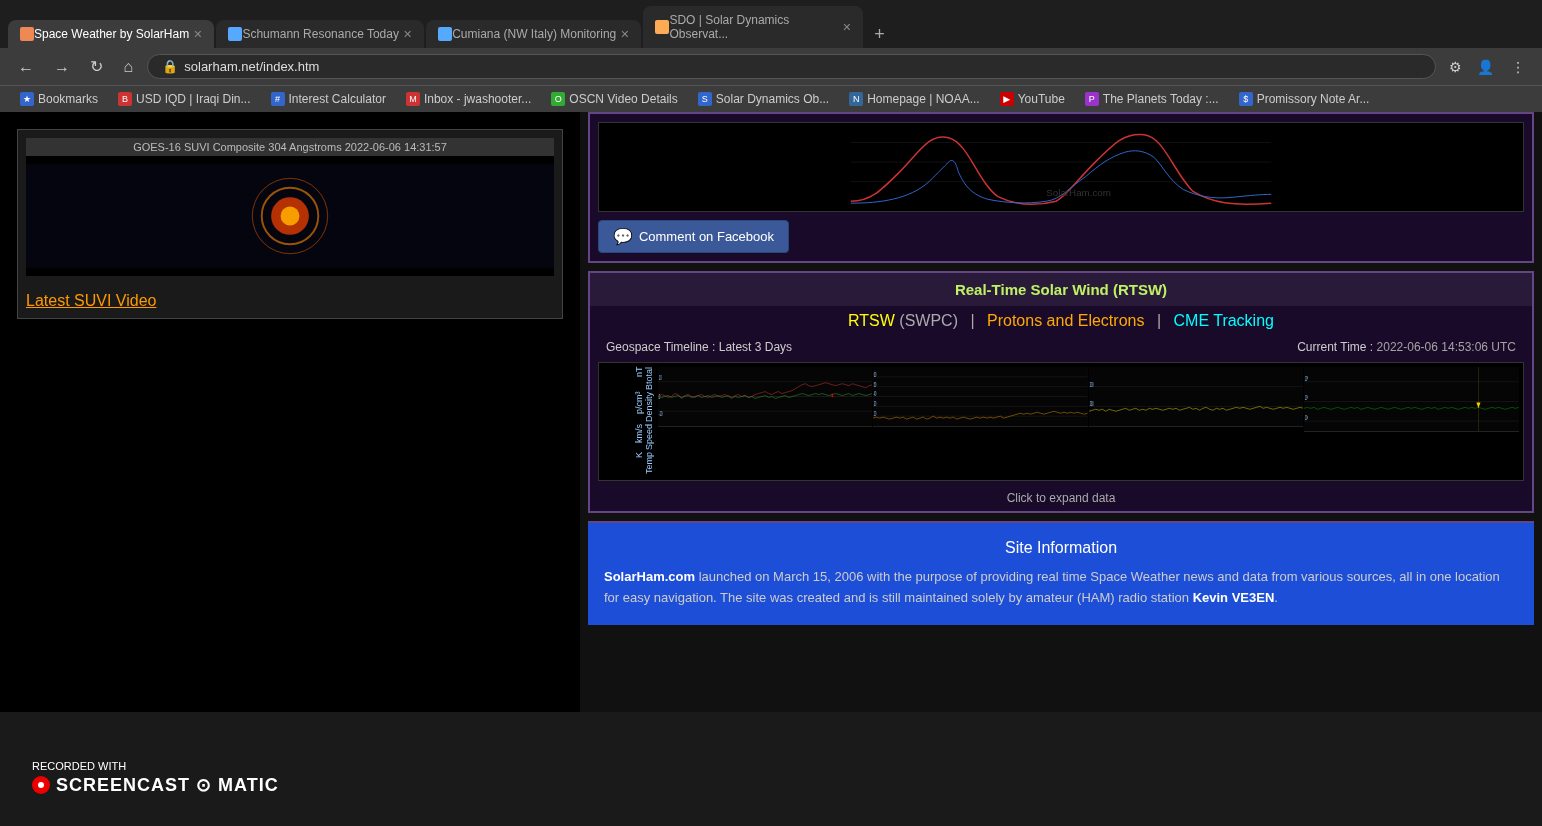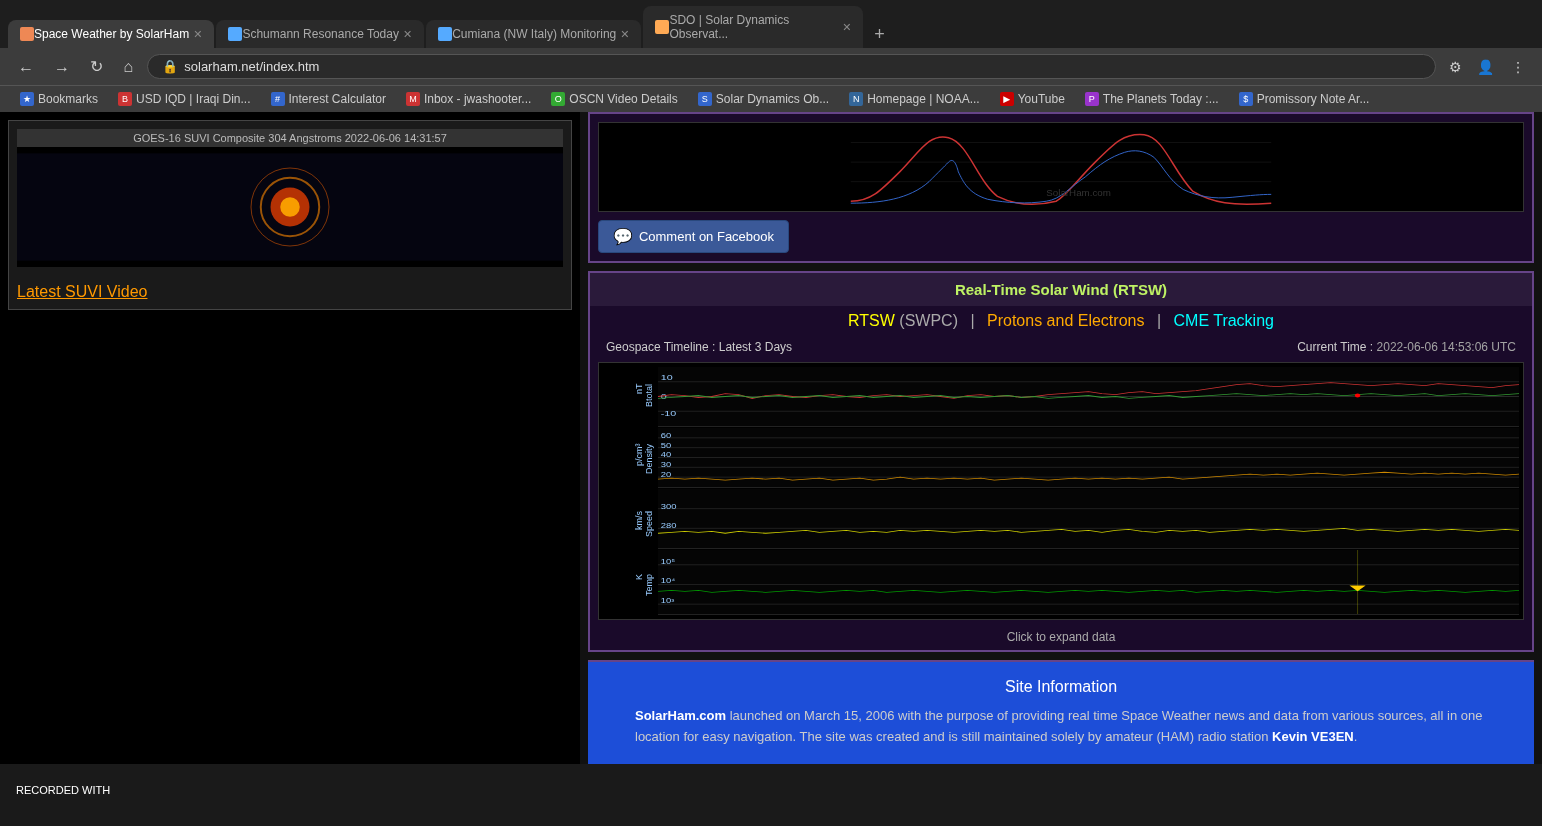--- a/index.html
+++ b/index.html
@@ -31,21 +31,21 @@
     .bm-icon.blue { background: #36c; }
     .bm-icon.green { background: #3a3; }
     .bm-icon.purple { background: #93c; }
     .bm-icon.yt { background: #c00; }
     .bm-icon.noaa { background: #369; }
 
     
     .page-content { display: flex; background: #111; min-height: 600px; }
 
     .left-panel { width: 580px; flex-shrink: 0; background: #000; padding: 0; }
-    .suvi-box { background: #1a1a1a; border: 1px solid #444; margin: 8px; }
+    .suvi-box { background: #1a1a1a; border: 1px solid #444; margin: 17px; }
     .suvi-inner { background: #222; margin: 8px; padding: 0; }
     .suvi-label { background: #333; color: #bbb; font-size: 11px; text-align: center; padding: 3px; }
     .suvi-image-area { background: #000; height: 120px; display: flex; align-items: center; justify-content: center; }
     .suvi-video-link { color: #f90; font-size: 16px; text-align: left; padding: 8px; cursor: pointer; text-decoration: underline; }
 
     .right-panel { flex: 1; padding: 0 8px; }
 
     
     .solar-cycle-section { background: #1a0a2a; border: 2px solid #664488; margin-bottom: 8px; padding: 8px; }
     .cycle-chart { background: #000; height: 90px; border: 1px solid #333; margin-bottom: 8px; display: flex; align-items: center; justify-content: center; overflow: hidden; position: relative; }
@@ -57,33 +57,33 @@
     .rtsw-section { background: #1a0a2a; border: 2px solid #664488; margin-bottom: 8px; }
     .rtsw-header { text-align: center; color: #bef264; font-size: 15px; padding: 8px; background: #2a1a3a; font-weight: bold; }
     .rtsw-links { text-align: center; padding: 6px; font-size: 16px; }
     .rtsw-link-yellow { color: #ff0; cursor: pointer; }
     .rtsw-link-orange { color: #fa0; cursor: pointer; }
     .rtsw-link-cyan { color: #0ff; cursor: pointer; }
     .rtsw-separator { color: #aaa; margin: 0 8px; }
     .rtsw-info { display: flex; justify-content: space-between; padding: 4px 16px; font-size: 12px; color: #ccc; }
     .rtsw-info-sub { display: flex; justify-content: space-between; padding: 2px 16px; font-size: 11px; color: #bbb; }
     .rtsw-chart-area { background: #000; margin: 4px 8px; border: 1px solid #333; padding: 4px; position: relative; display: flex; }
-    .rtsw-plots { flex: 1; display: flex; flex-direction: column; gap: 1px; }
+    .rtsw-plots { flex: 1; display: flex; gap: 1px; }
     .plot-row { background: #0a0a0a; border-bottom: 1px solid #222; height: 55px; position: relative; overflow: hidden; }
     .plot-row svg { width: 100%; height: 100%; }
     .rtsw-click { text-align: center; color: #aaa; font-size: 12px; padding: 6px; cursor: pointer; }
 
     
     .site-info { background: #1d4ed8; border-top: 2px solid #664488; padding: 16px; }
     .site-info-title { text-align: center; color: #fff; font-size: 16px; margin-bottom: 10px; }
-    .site-info-text { color: #ccc; font-size: 13px; line-height: 1.6; margin-left: 31px; }
+    .site-info-text { color: #ccc; font-size: 13px; line-height: 1.6; }
     .site-info-text strong { color: #fff; }
 
     
-    .screencast-watermark { position: fixed; bottom: 30px; left: 16px; color: #fff; font-size: 11px; }
+    .screencast-watermark { position: fixed; bottom: 30px; left: 32px; color: #fff; font-size: 11px; }
     .screencast-logo { display: flex; align-items: center; gap: 6px; margin-top: 2px; }
     .sc-circle { width: 18px; height: 18px; border-radius: 50%; background: #e00; display: flex; align-items: center; justify-content: center; }
     .sc-dot { width: 6px; height: 6px; border-radius: 50%; background: #fff; }
     .sc-text { font-size: 18px; font-weight: bold; letter-spacing: 1px; color: #fff; }
   </style>
 </head>
 <body>
 
 <div class="browser-chrome">
 
@@ -340,13 +340,21 @@
       <div class="site-info-title">Site Information</div>
       <div class="site-info-text">
         <strong>SolarHam.com</strong><span> launched on March 15, 2006 with the purpose of providing real time Space Weather news and data from various sources, all in one location for easy navigation. The site was created and is still maintained solely by amateur (HAM) radio station </span><strong>Kevin VE3EN</strong><span>.</span>
       </div>
     </div>
   </div>
 </div>
 
 <div class="screencast-watermark">
   <span>RECORDED WITH</span>
+  <div class="screencast-logo">
+    <div class="sc-circle">
+      <div class="sc-dot"></div>
+    </div>
+    <span class="sc-text">
+      <span>SCREENCAST</span> ⊙ <span>MATIC</span>
+    </span>
+  </div>
 </div>
 
 </body></html>

